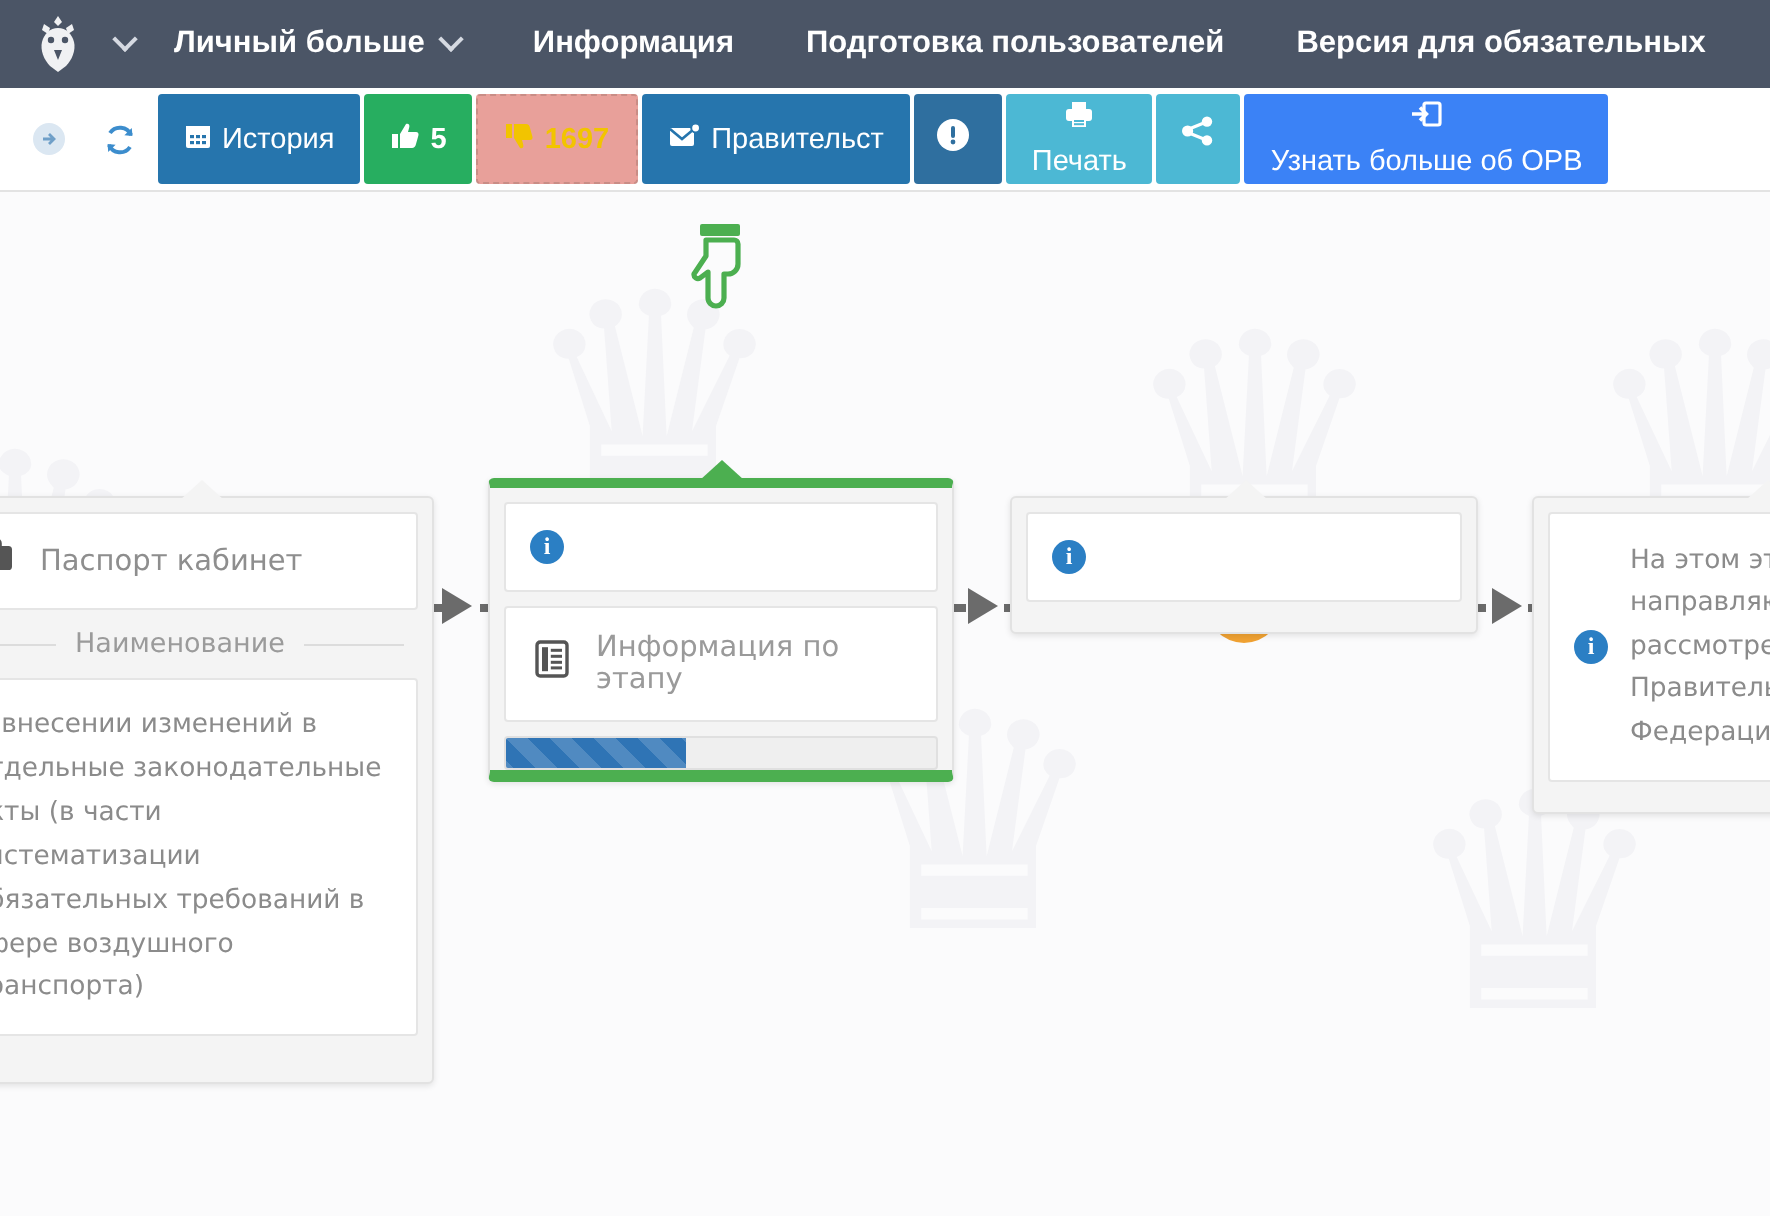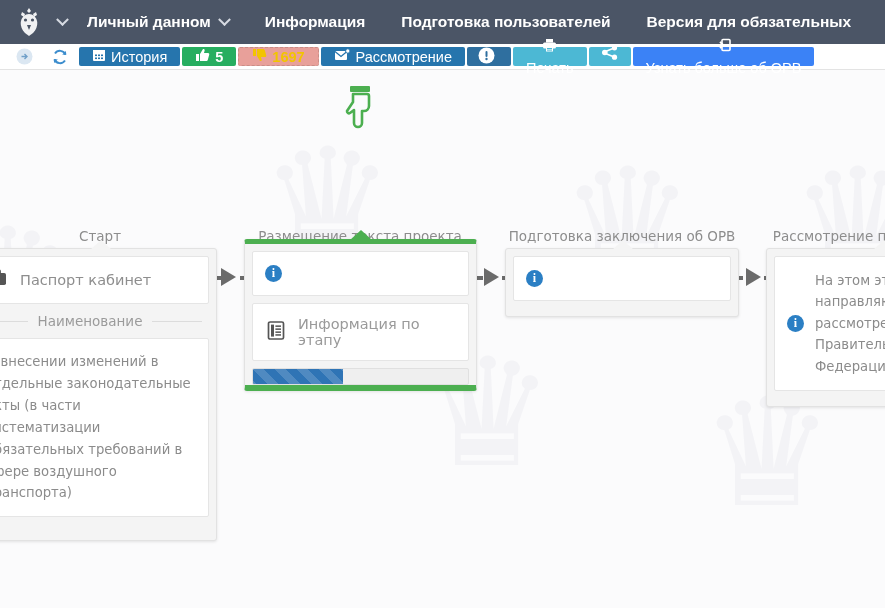--- a/index.html
+++ b/index.html
@@ -63,21 +63,21 @@
     font-weight: bold;
     color: #ffffff;
     cursor: pointer;
     white-space: nowrap;
   }
   .nav-item.first { padding-left: 10px; }
 
   
   .toolbar {
     position: relative; z-index: 5;
-    height: 26px;
+    height: 52px;
     background: #ffffff;
     border-bottom: 1px solid #e3e3e3;
     display: flex;
     align-items: stretch;
     padding-left: 6px;
   }
   .tb-iconbtn {
     width: 36px;
     display: flex; align-items: center; justify-content: center;
     cursor: pointer;
@@ -261,21 +261,21 @@
         <path d="M11 18 L15 18 L13 23 Z" fill="#4b5566"></path>
       </g>
     </svg>
   </div>
 
   <div class="nav-caret-btn">
     <span class="caret"></span>
   </div>
 
   <div class="nav-item first">
-    <span>Личный данном</span>
+    <span>Личный больше</span>
     <span class="caret"></span>
   </div>
 
   <div class="nav-item">
     <span>Информация</span>
   </div>
 
   <div class="nav-item">
     <span>Подготовка пользователей</span>
   </div>
@@ -342,21 +342,21 @@
   </div>
 
   <div class="tb-btn tb-blue">
     <span>
       <svg width="17" height="14" viewBox="0 0 17 14">
         <rect x="1" y="3" width="12" height="9" rx="1" fill="#fff"></rect>
         <path d="M1 3.5 L7 8.5 L13 3.5" stroke="#2675ad" stroke-width="1.3" fill="none"></path>
         <circle cx="13.8" cy="3" r="2.2" fill="#fff" stroke="#2675ad" stroke-width="1"></circle>
       </svg>
     </span>
-    <span>Рассмотрение</span>
+    <span>Правительст</span>
   </div>
 
   <div class="tb-btn tb-dblue">
     <span>
       <svg width="17" height="17" viewBox="0 0 17 17">
         <circle cx="8.5" cy="8.5" r="8" fill="#fff"></circle>
         <rect x="7.5" y="4" width="2" height="6" rx="1" fill="#2f6f9f"></rect>
         <circle cx="8.5" cy="12" r="1.2" fill="#2f6f9f"></circle>
       </svg>
     </span>

